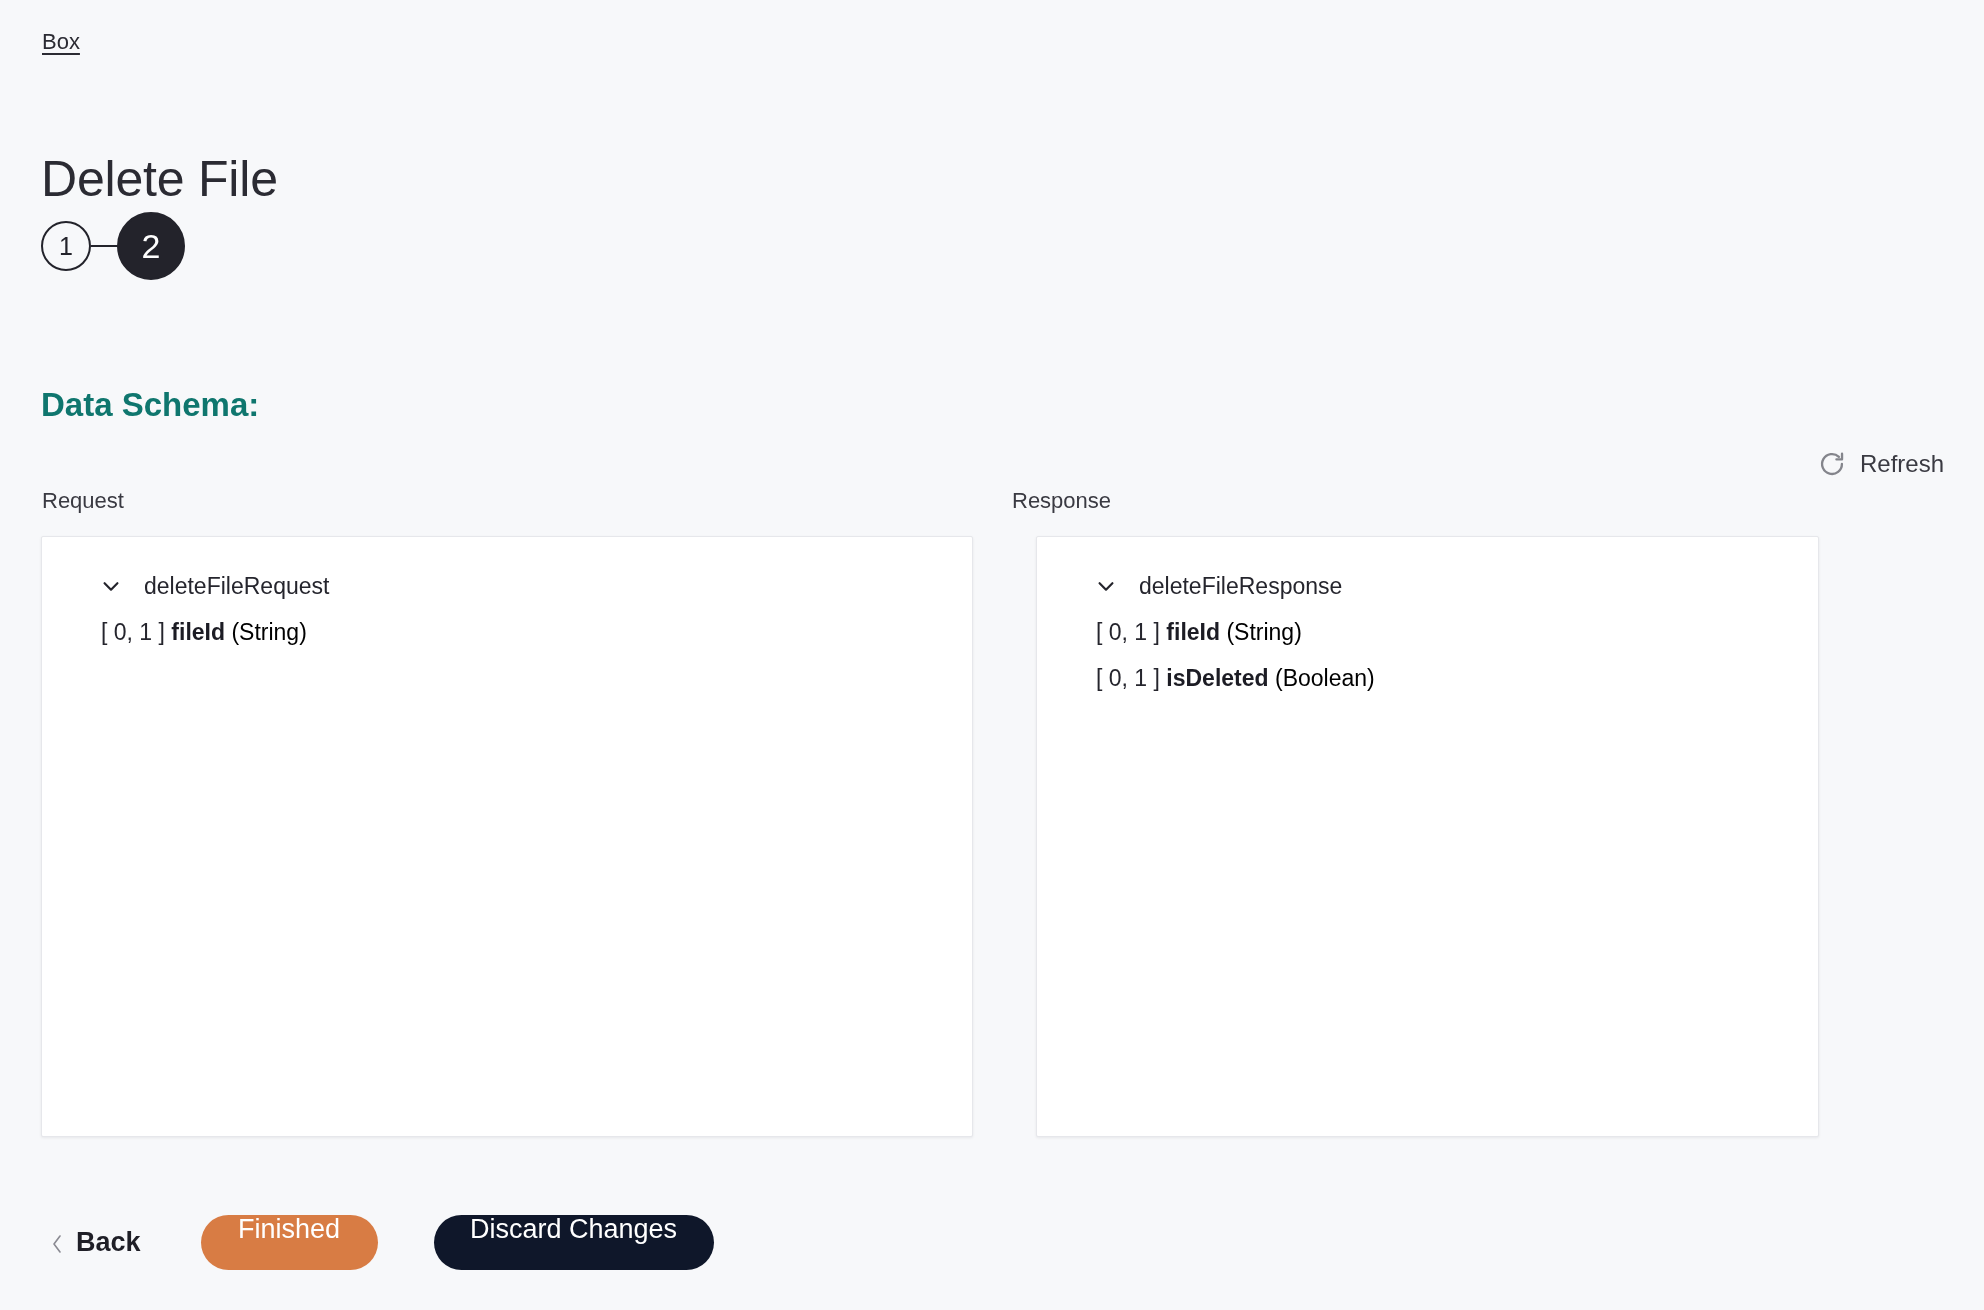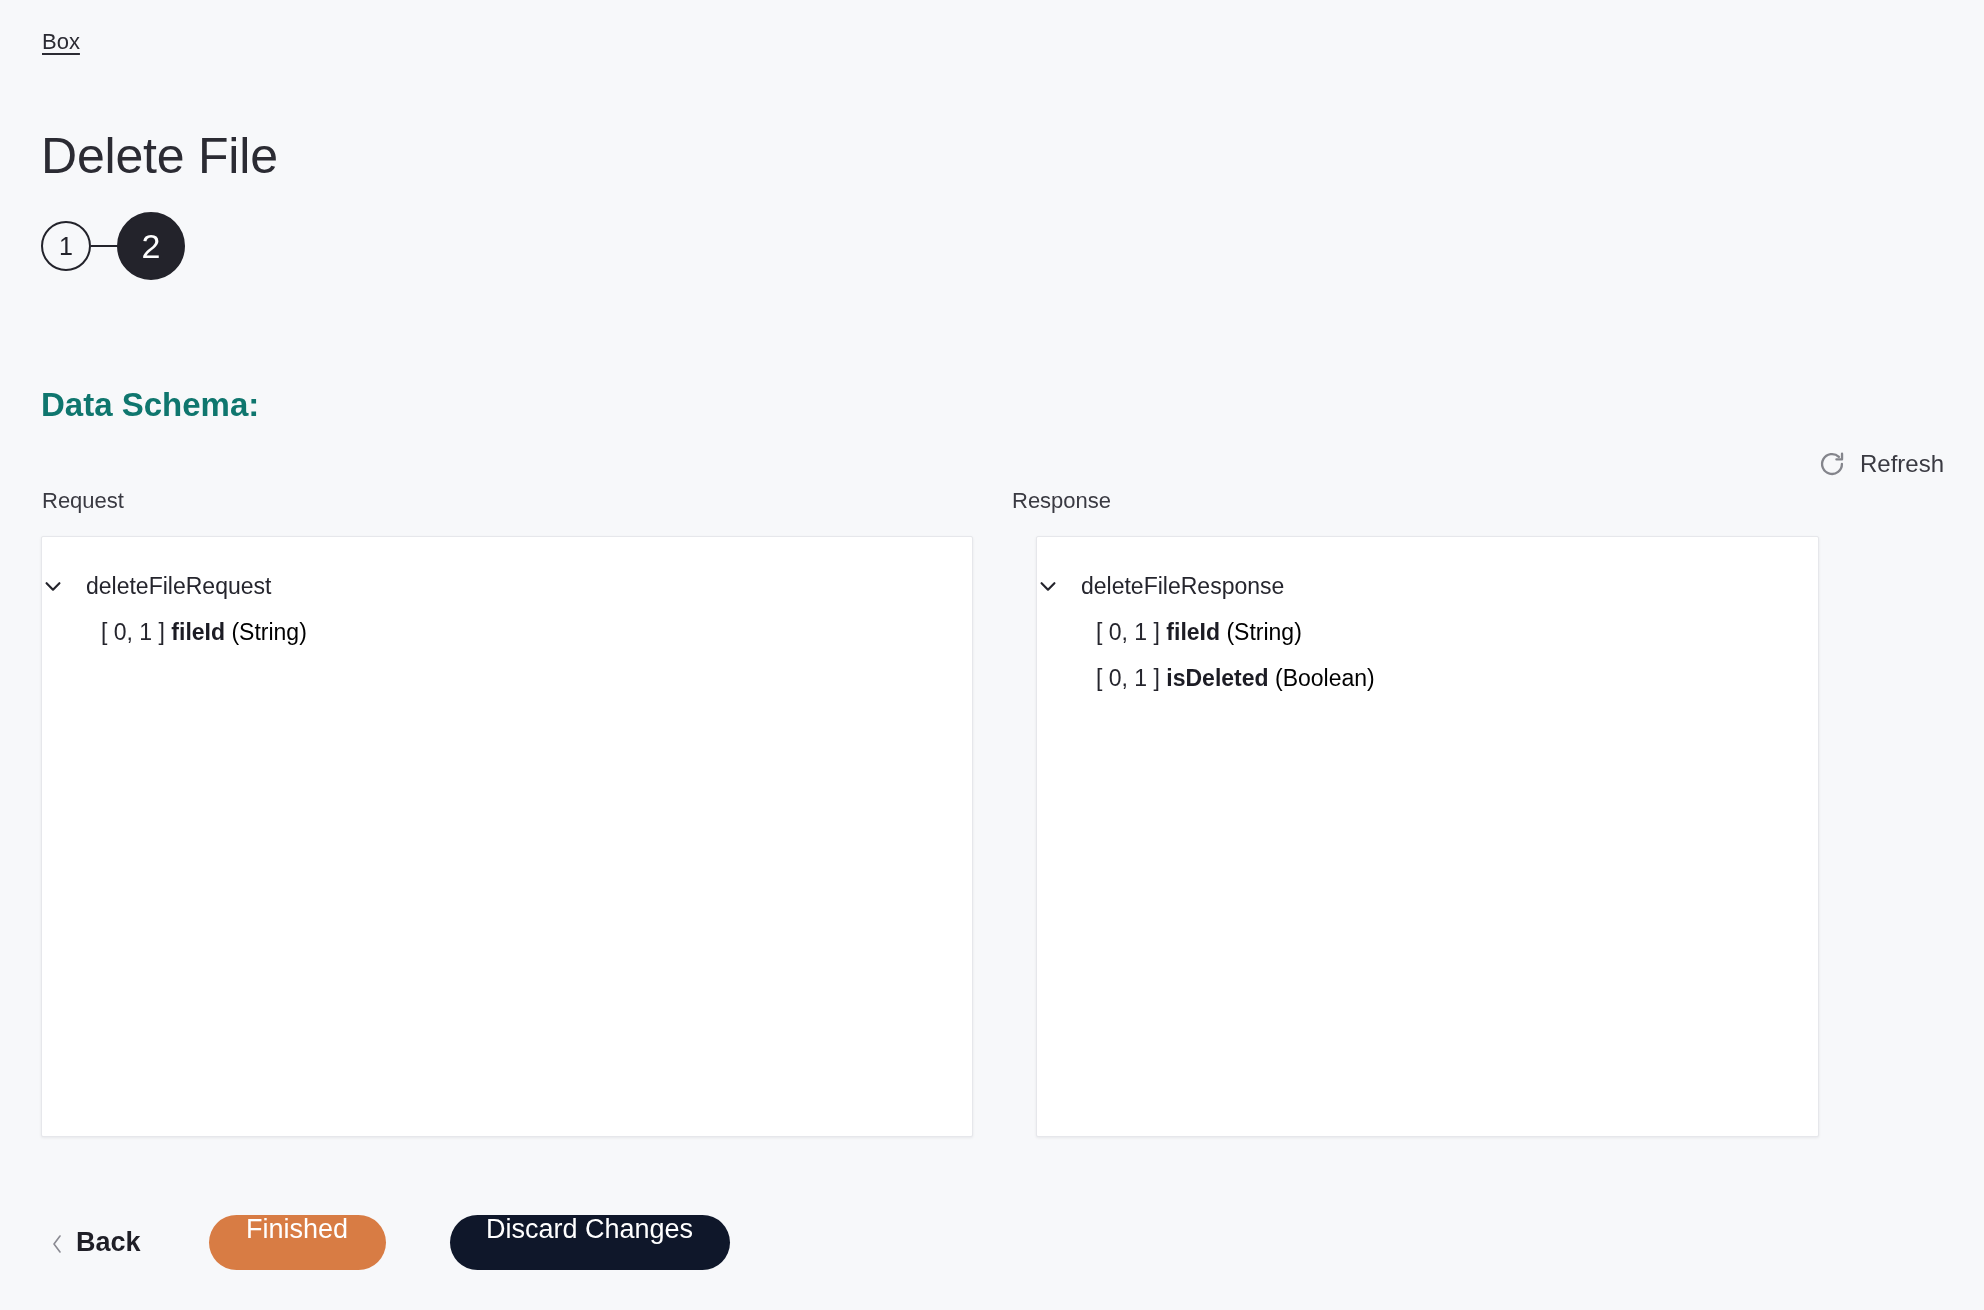--- a/index.html
+++ b/index.html
@@ -25,21 +25,21 @@
     line-height: 28px;
     color: #2B2B33;
     text-decoration: underline;
     text-underline-offset: 4px;
     cursor: pointer;
   }
 
   
   .page-title {
     position: absolute;
-    left: 41px; top: 93px;
+    left: 41px; top: 116px;
     font-size: 50px;
     line-height: 58px;
     font-weight: 400;
     color: #2B2B33;
     letter-spacing: -0.2px;
   }
 
   
   .stepper {
     position: absolute;
@@ -137,20 +137,21 @@
     overflow: hidden;
   }
   .panel.request  { left: 41px;   width: 932px; }
   .panel.response { left: 1036px; width: 783px; }
 
   .tree { padding: 26px 0 0 0; }
   .tree-row {
     display: flex;
     align-items: center;
     height: 46px;
+    padding-left: 58px;
     font-size: 23px;
     line-height: 28px;
     color: #25252D;
     white-space: nowrap;
     cursor: default;
   }
   .tree-row.node { cursor: pointer; }
   .chev {
     width: 22px; height: 22px;
     margin-right: 22px;
@@ -165,21 +166,21 @@
   .ftype { color: #000000; }
 
   
   .footer {
     position: absolute;
     left: 0; bottom: 0;
     width: 1984px; height: 136px;
     display: flex;
     align-items: center;
     padding-left: 50px;
-    gap: 16px;
+    gap: 8px;
   }
   .back-link {
     display: flex;
     align-items: center;
     gap: 12px;
     font-size: 27px;
     font-weight: 700;
     color: #1F1F27;
     cursor: pointer;
     margin-right: 52px;

